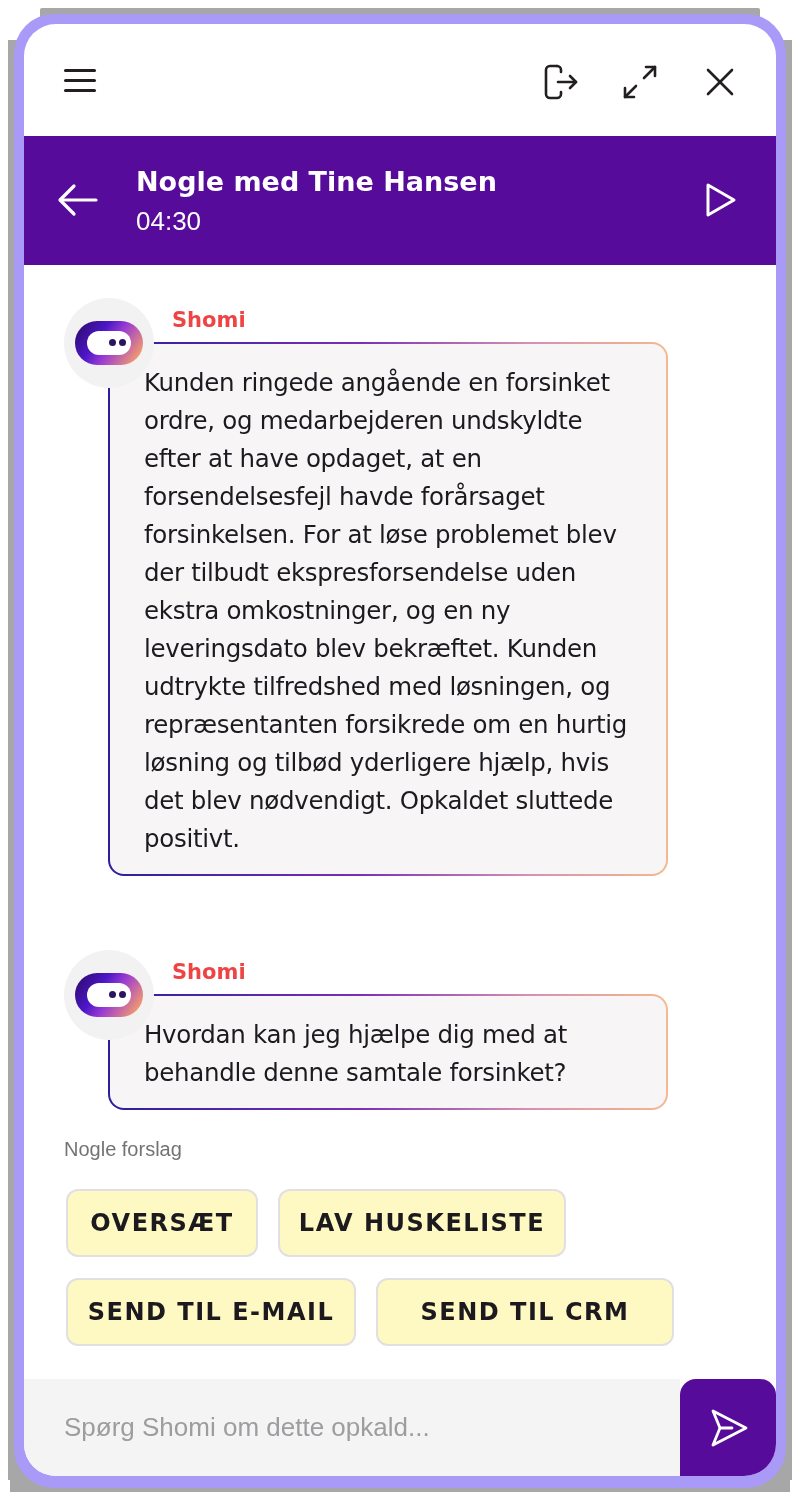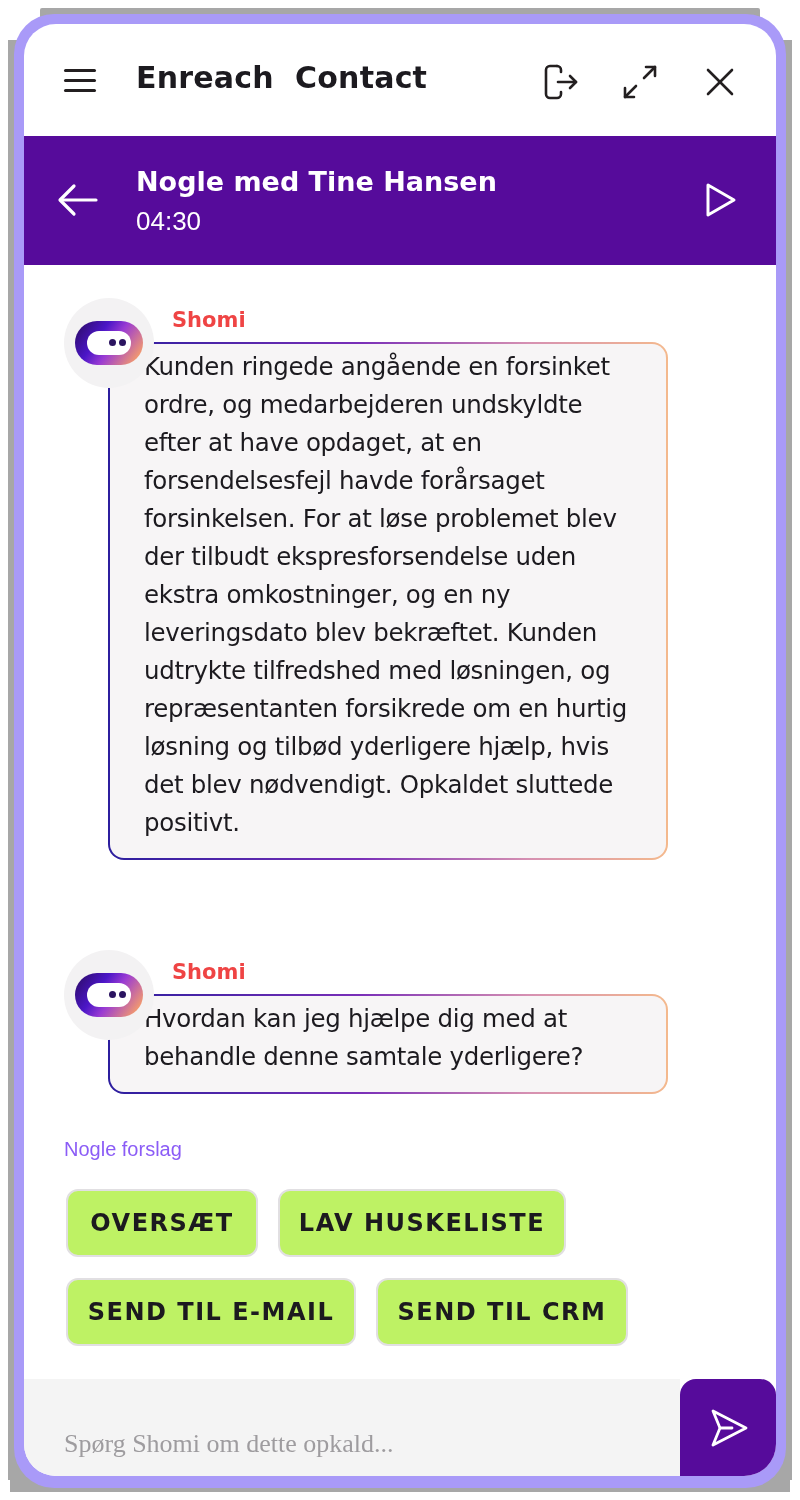--- a/index.html
+++ b/index.html
@@ -60,52 +60,52 @@
   .avatar .logo .dot.d2 { left: 32px; }
 
   .sender { position: absolute; left: 148px; font-size: 21px; font-weight: bold; color: #ef4444; }
   .bubble-wrap {
     position: absolute; left: 84px; width: 560px; padding: 2px;
     border-radius: 0 16px 16px 16px;
     background: linear-gradient(90deg, #2c1e9e 0%, #7a2fb8 45%, #d690b2 75%, #f4b98d 100%);
   }
   .bubble {
     background: #f7f5f6; border-radius: 0 14px 14px 14px;
-    padding: 4px 24px 16px 34px;
+    padding: 20px 24px 16px 34px;
     font-size: 24.5px; line-height: 38px; color: #1c1a1f;
     font-family: "DejaVu Sans", sans-serif; letter-spacing: -0.3px;
   }
 
   .msg1 { top: 274px; }
   .msg1 .avatar { top: 0; }
   .msg1 .sender { top: 10px; }
   .msg1 .bubble-wrap { top: 44px; }
 
   .msg2 { top: 926px; }
   .msg2 .avatar { top: 0; }
   .msg2 .sender { top: 10px; }
   .msg2 .bubble-wrap { top: 44px; }
 
   
-  .suggest-label { position: absolute; left: 40px; top: 1114px; font-size: 20px; color: #8b5cf6; font-family: "Liberation Sans", sans-serif; }
+  .suggest-label { position: absolute; left: 40px; top: 1114px; font-size: 20px; color: #737373; font-family: "Liberation Sans", sans-serif; }
   .chip {
-    position: absolute; height: 68px; border: 2px solid #e1dfe2; border-radius: 12px; background: #bef264;
+    position: absolute; height: 68px; border: 2px solid #e1dfe2; border-radius: 12px; background: #fef9c3;
     font-size: 24px; font-weight: bold; letter-spacing: 1.5px; color: #1c1a1f;
     display: flex; align-items: center; justify-content: center; cursor: pointer; white-space: nowrap;
   }
   .chip-0 { left: 42px; top: 1165px; width: 192px; }
   .chip-1 { left: 254px; top: 1165px; width: 288px; }
   .chip-2 { left: 42px; top: 1254px; width: 290px; }
-  .chip-3 { left: 352px; top: 1254px; width: 252px; }
+  .chip-3 { left: 352px; top: 1254px; width: 298px; }
 
   
   .input-area { position: absolute; left: 0; top: 1355px; width: 656px; height: 97px; background: #f4f4f4; }
   .input-area input {
-    position: absolute; left: 40px; top: 16px; width: 600px; height: 97px; border: none; background: transparent;
-    font-size: 26px; color: #4c1d95; font-family: Liberation Serif, serif; outline: none;
+    position: absolute; left: 40px; top: 0; width: 600px; height: 97px; border: none; background: transparent;
+    font-size: 26px; color: #4c1d95; font-family: Liberation Sans, sans-serif; outline: none;
   }
   .input-area input::placeholder { color: #9e9c9f; }
   .send-btn {
     position: absolute; left: 656px; top: 1355px; width: 96px; height: 97px; background: #560b9b;
     border-radius: 16px 16px 0 0; cursor: pointer;
   }
   .send-btn svg { position: absolute; left: 28px; top: 28px; width: 42px; height: 42px; }
 </style>
 </head>
 <body>
@@ -118,21 +118,20 @@
 <div class="frame"></div>
 
 <div class="card">
 
   <div class="app-header">
     <div class="hamburger">
       <span></span>
         <span></span>
         <span></span>
     </div>
-    <div class="app-title">Enreach  Contact</div>
 
     <div class="hdr-icon icon-exit">
       <svg viewBox="0 0 40 40" fill="none" stroke="#231f20" stroke-width="2.6" stroke-linecap="round" stroke-linejoin="round">
         <path d="M17 4 H10 a4 4 0 0 0 -4 4 V32 a4 4 0 0 0 4 4 H17 a4 4 0 0 0 4 -4 V30"></path>
         <path d="M21 10 V8 a4 4 0 0 0 -4 -4"></path>
         <path d="M18 20 H36"></path>
         <path d="M30 14 L36 20 L30 26"></path>
       </svg>
     </div>
     <div class="hdr-icon icon-expand">
@@ -186,21 +185,21 @@
     <div class="avatar">
       <div class="logo">
         <div class="inner">
             <div class="dot d1"></div>
             <div class="dot d2"></div>
           </div>
       </div>
     </div>
     <div class="sender">Shomi</div>
     <div class="bubble-wrap">
-      <div class="bubble">Hvordan kan jeg hjælpe dig med at behandle denne samtale yderligere?</div>
+      <div class="bubble">Hvordan kan jeg hjælpe dig med at behandle denne samtale forsinket?</div>
     </div>
   </div>
 
   <div class="suggest-label">Nogle forslag</div>
   <div class="chip chip-0">OVERSÆT</div>
   <div class="chip chip-2">SEND TIL E-MAIL</div>
   <div class="chip chip-1">LAV HUSKELISTE</div>
   <div class="chip chip-3">SEND TIL CRM</div>
 
   <div class="input-area">

